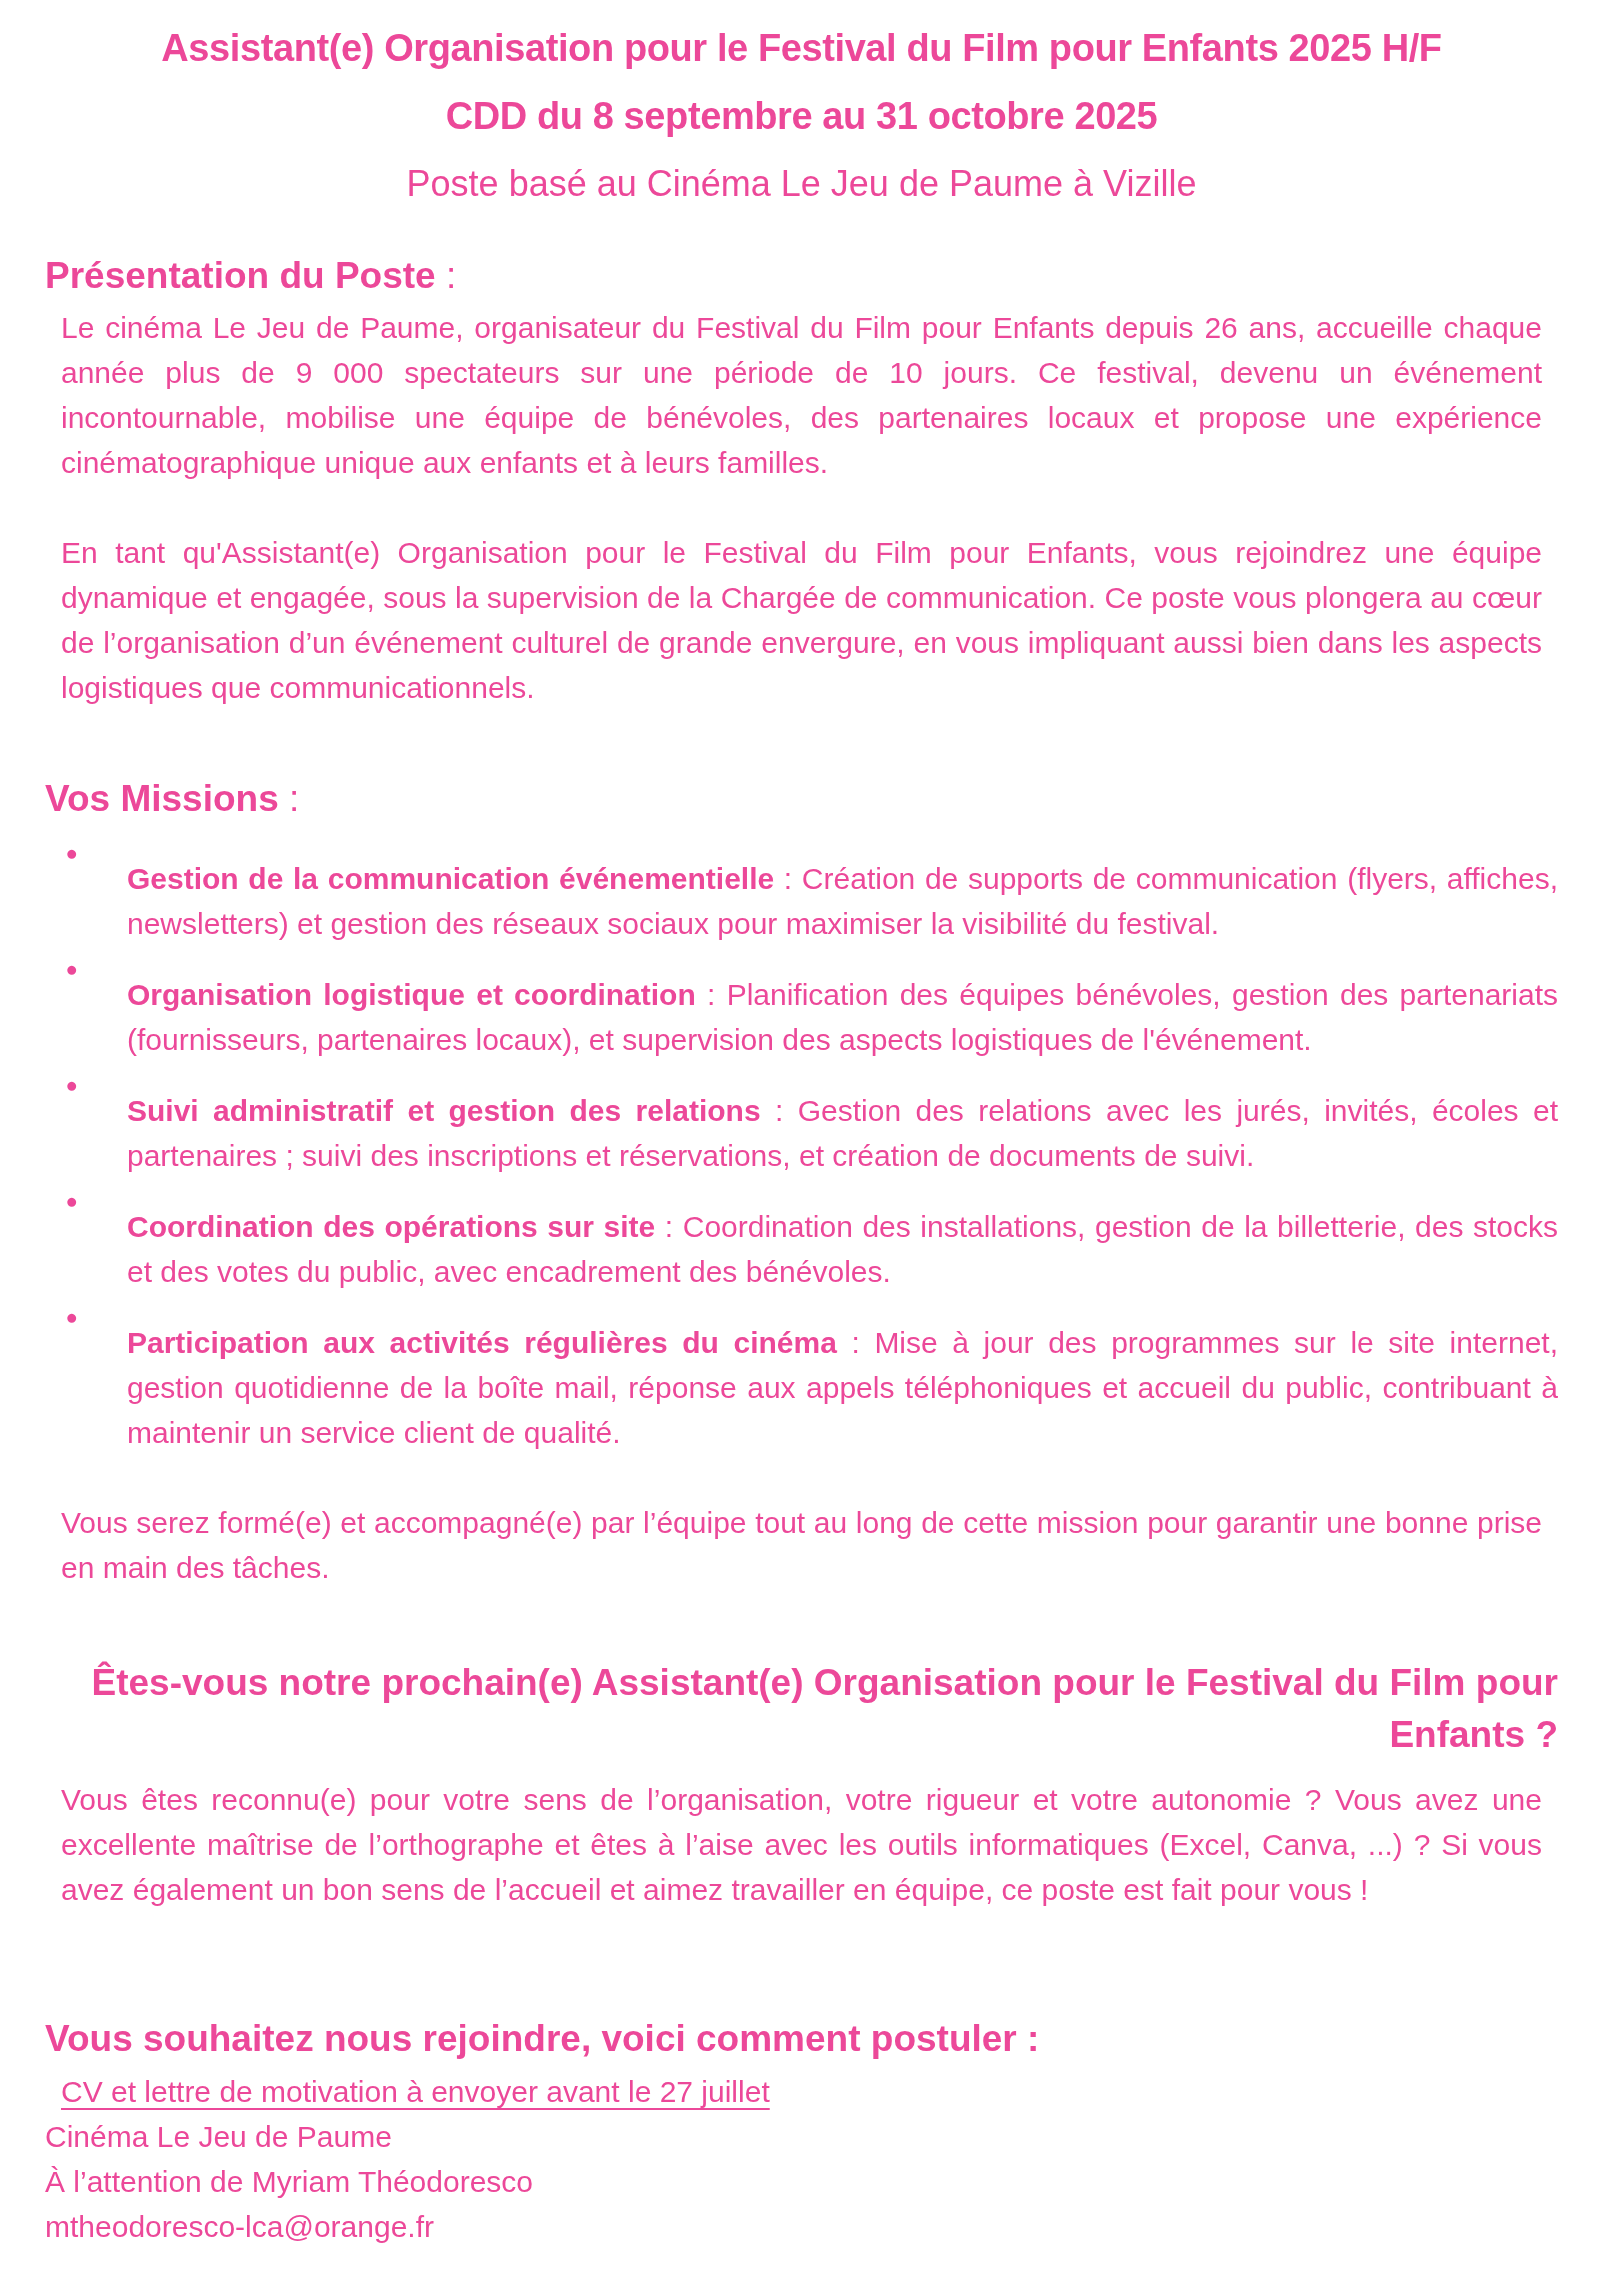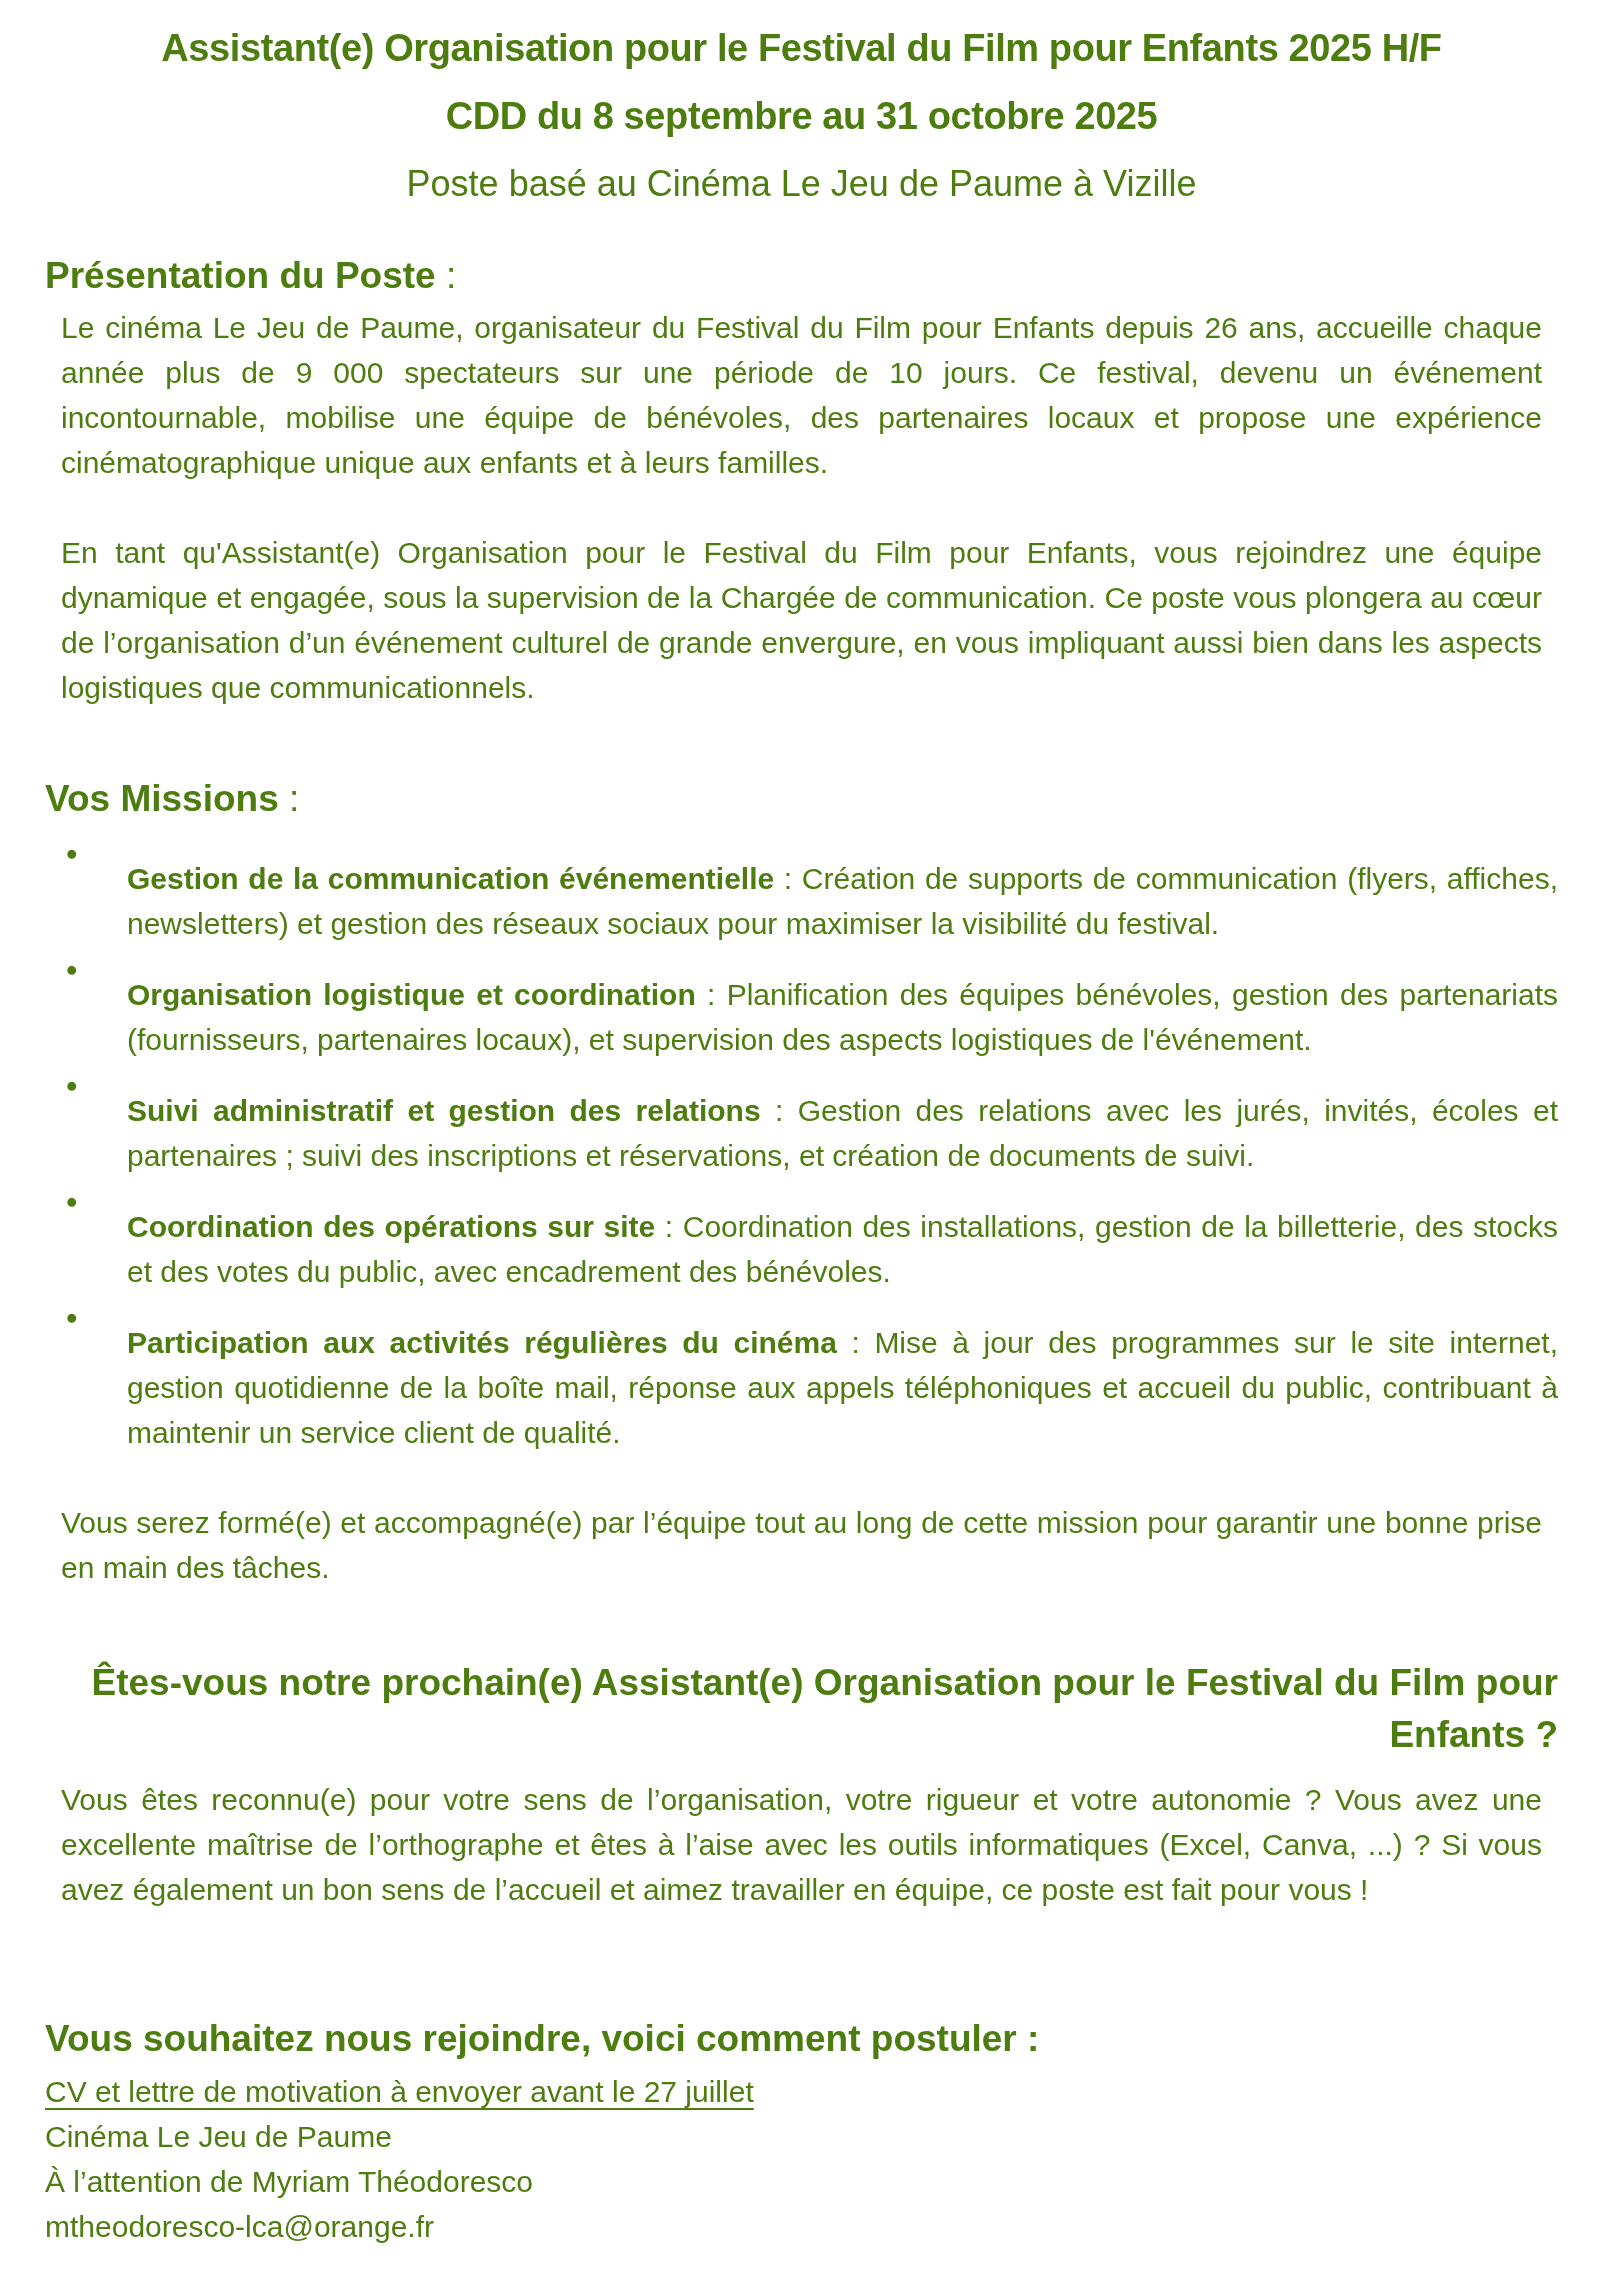--- a/index.html
+++ b/index.html
@@ -2,21 +2,21 @@
 <html lang="fr" style="font-size:12.7px"><head>
 <meta charset="utf-8">
 <style>
   html, body { margin: 0; padding: 0; background: #ffffff; }
   .page {
     width: 1603px;
     height: 2295px;
     box-sizing: border-box;
     padding: 14.3px 45px 0 45px;
     background: #ffffff;
-    color: #4d7c0f;
+    color: #ec4899;
     font-family: "Liberation Sans", sans-serif;
     overflow: hidden;
   }
   .title-block { text-align: center; }
   .title-main {
     font-size: 38px;
     font-weight: 700;
     line-height: 68px;
     letter-spacing: -0.4px;
     white-space: nowrap;
@@ -75,21 +75,21 @@
     text-align: justify;
     margin-top: 26px;
   }
   .li-label { font-weight: 700; }
   .apply-line {
     font-size: 30px;
     line-height: 45px;
     margin: 0;
     text-align: left;
   }
-  .deadline-line { margin-top: 8px; }
+  .deadline-line { margin-top: 8px; margin-left: 16px; }
   .deadline-text {
     text-decoration: underline;
     text-decoration-thickness: 2.4px;
     text-underline-offset: 6.3px;
   }
 </style>
 </head>
 <body>
 
 <div class="page">

